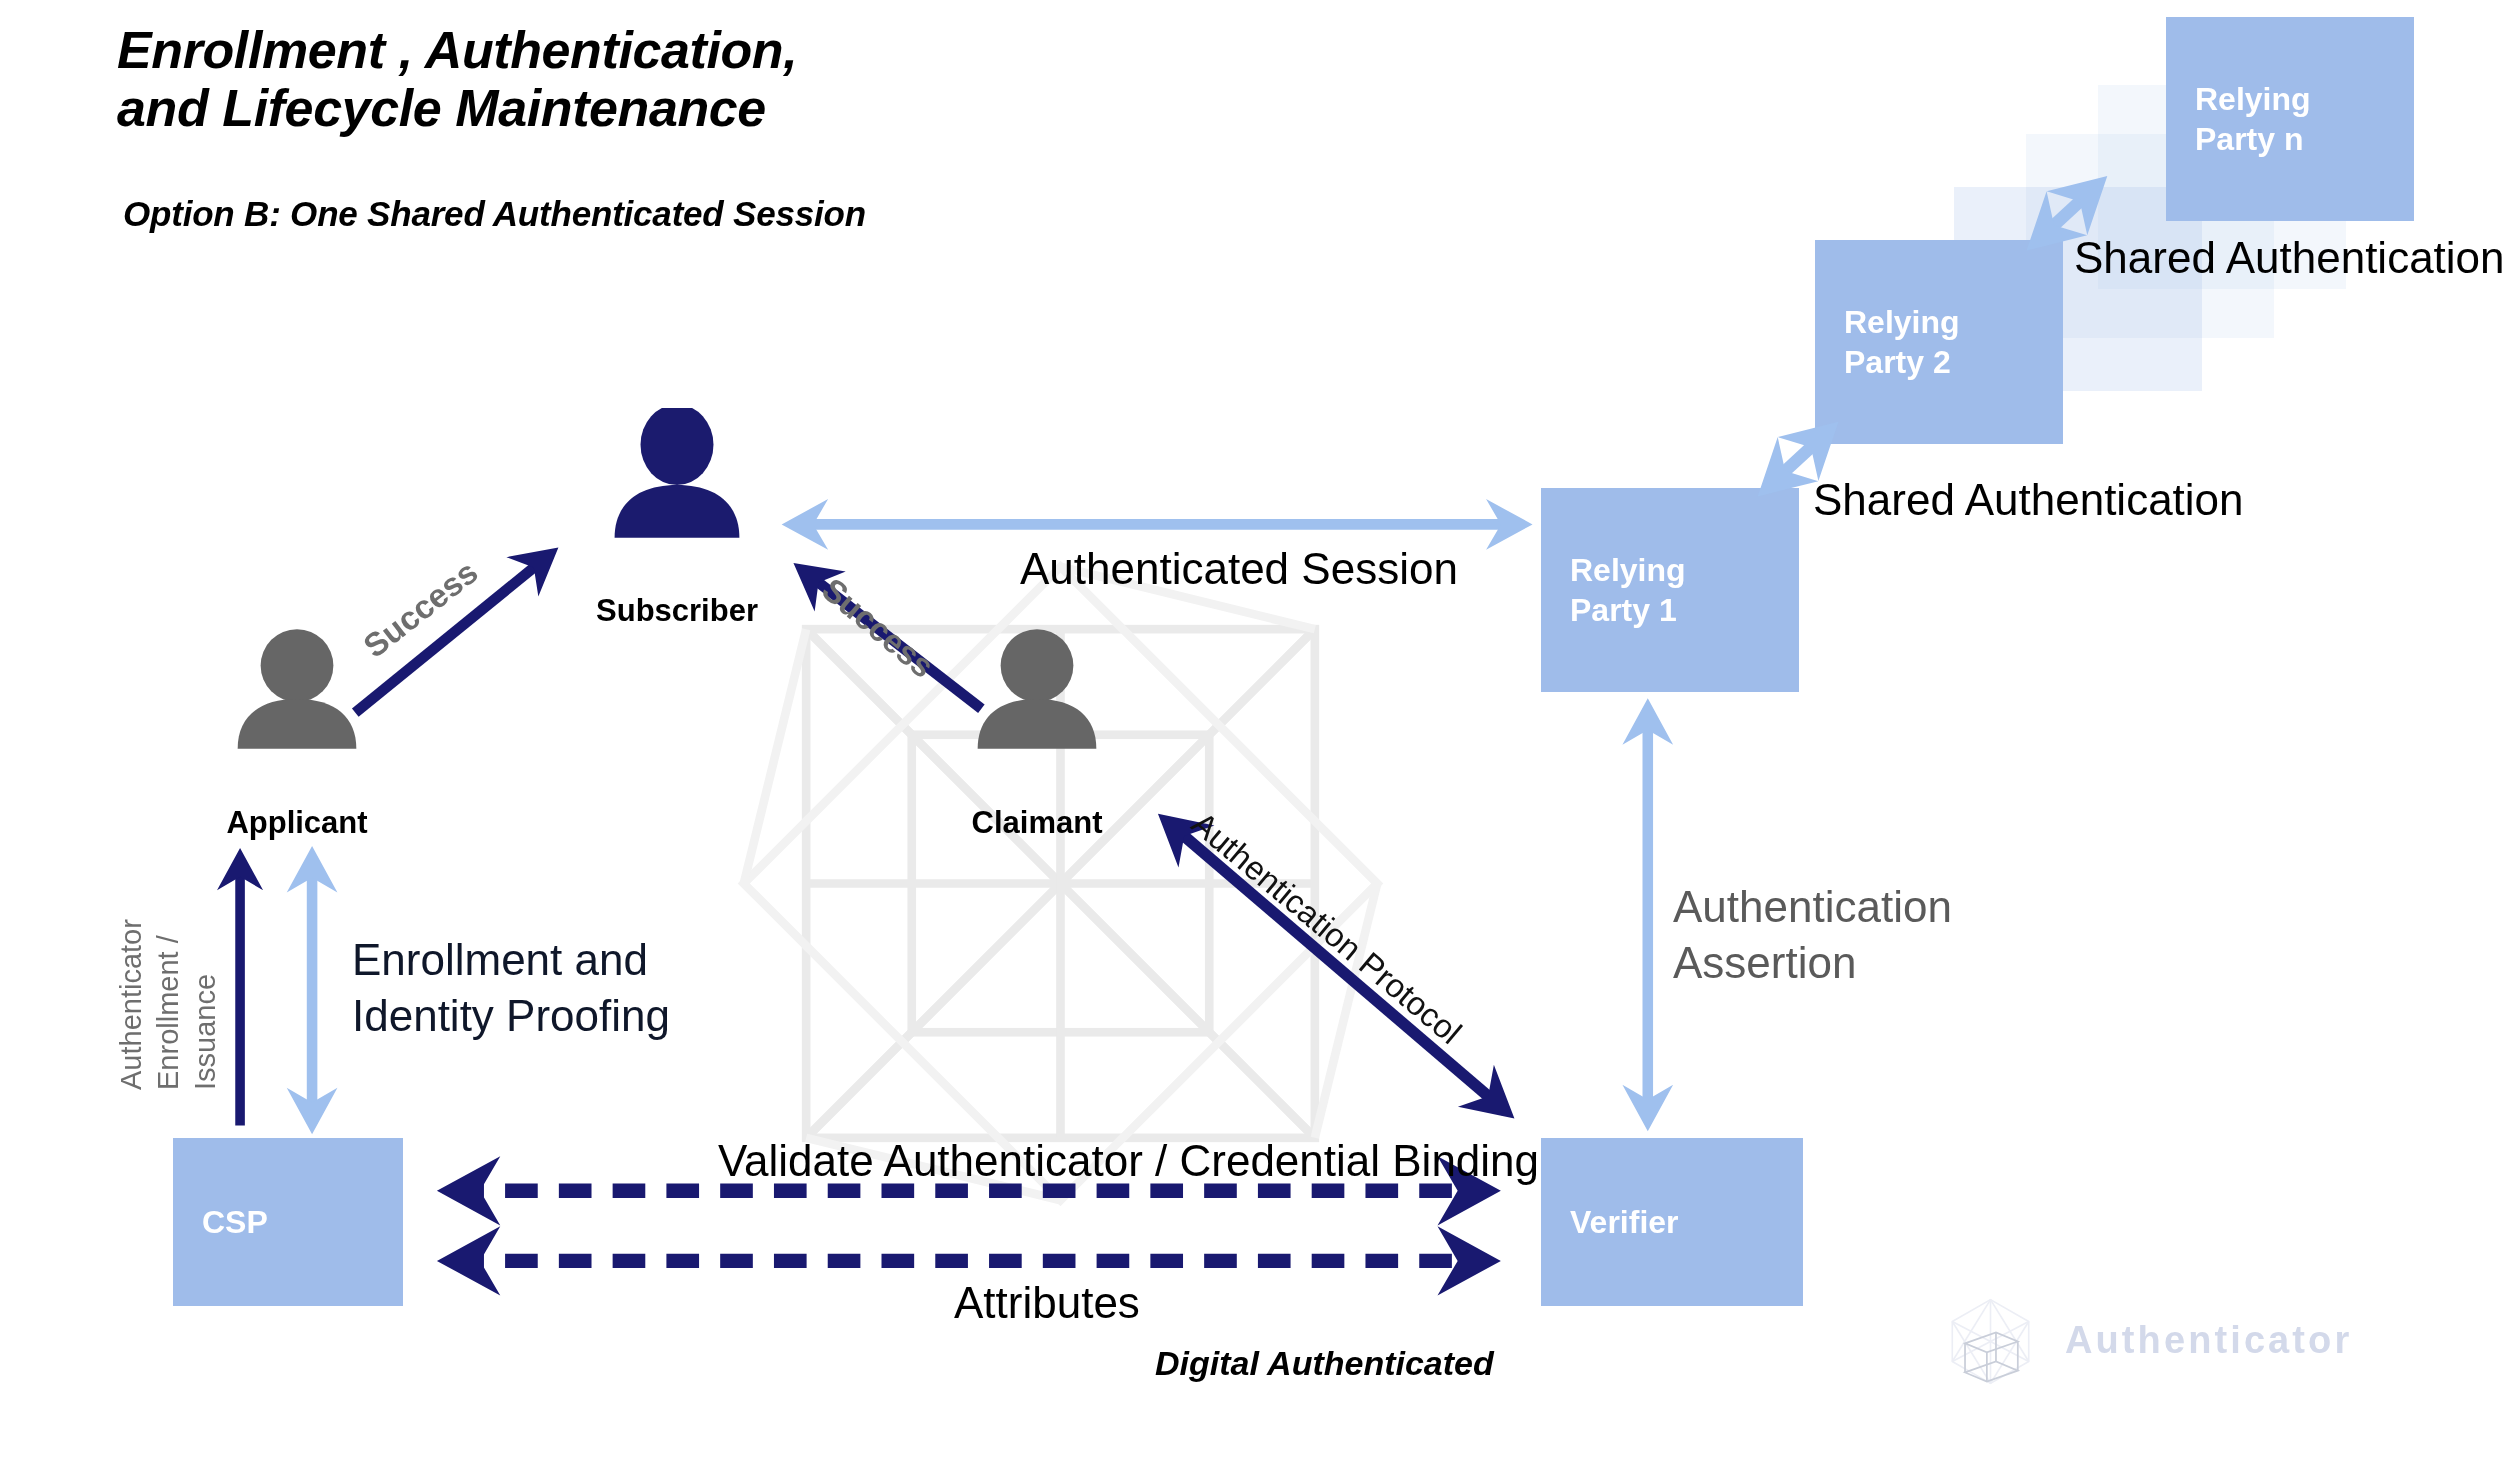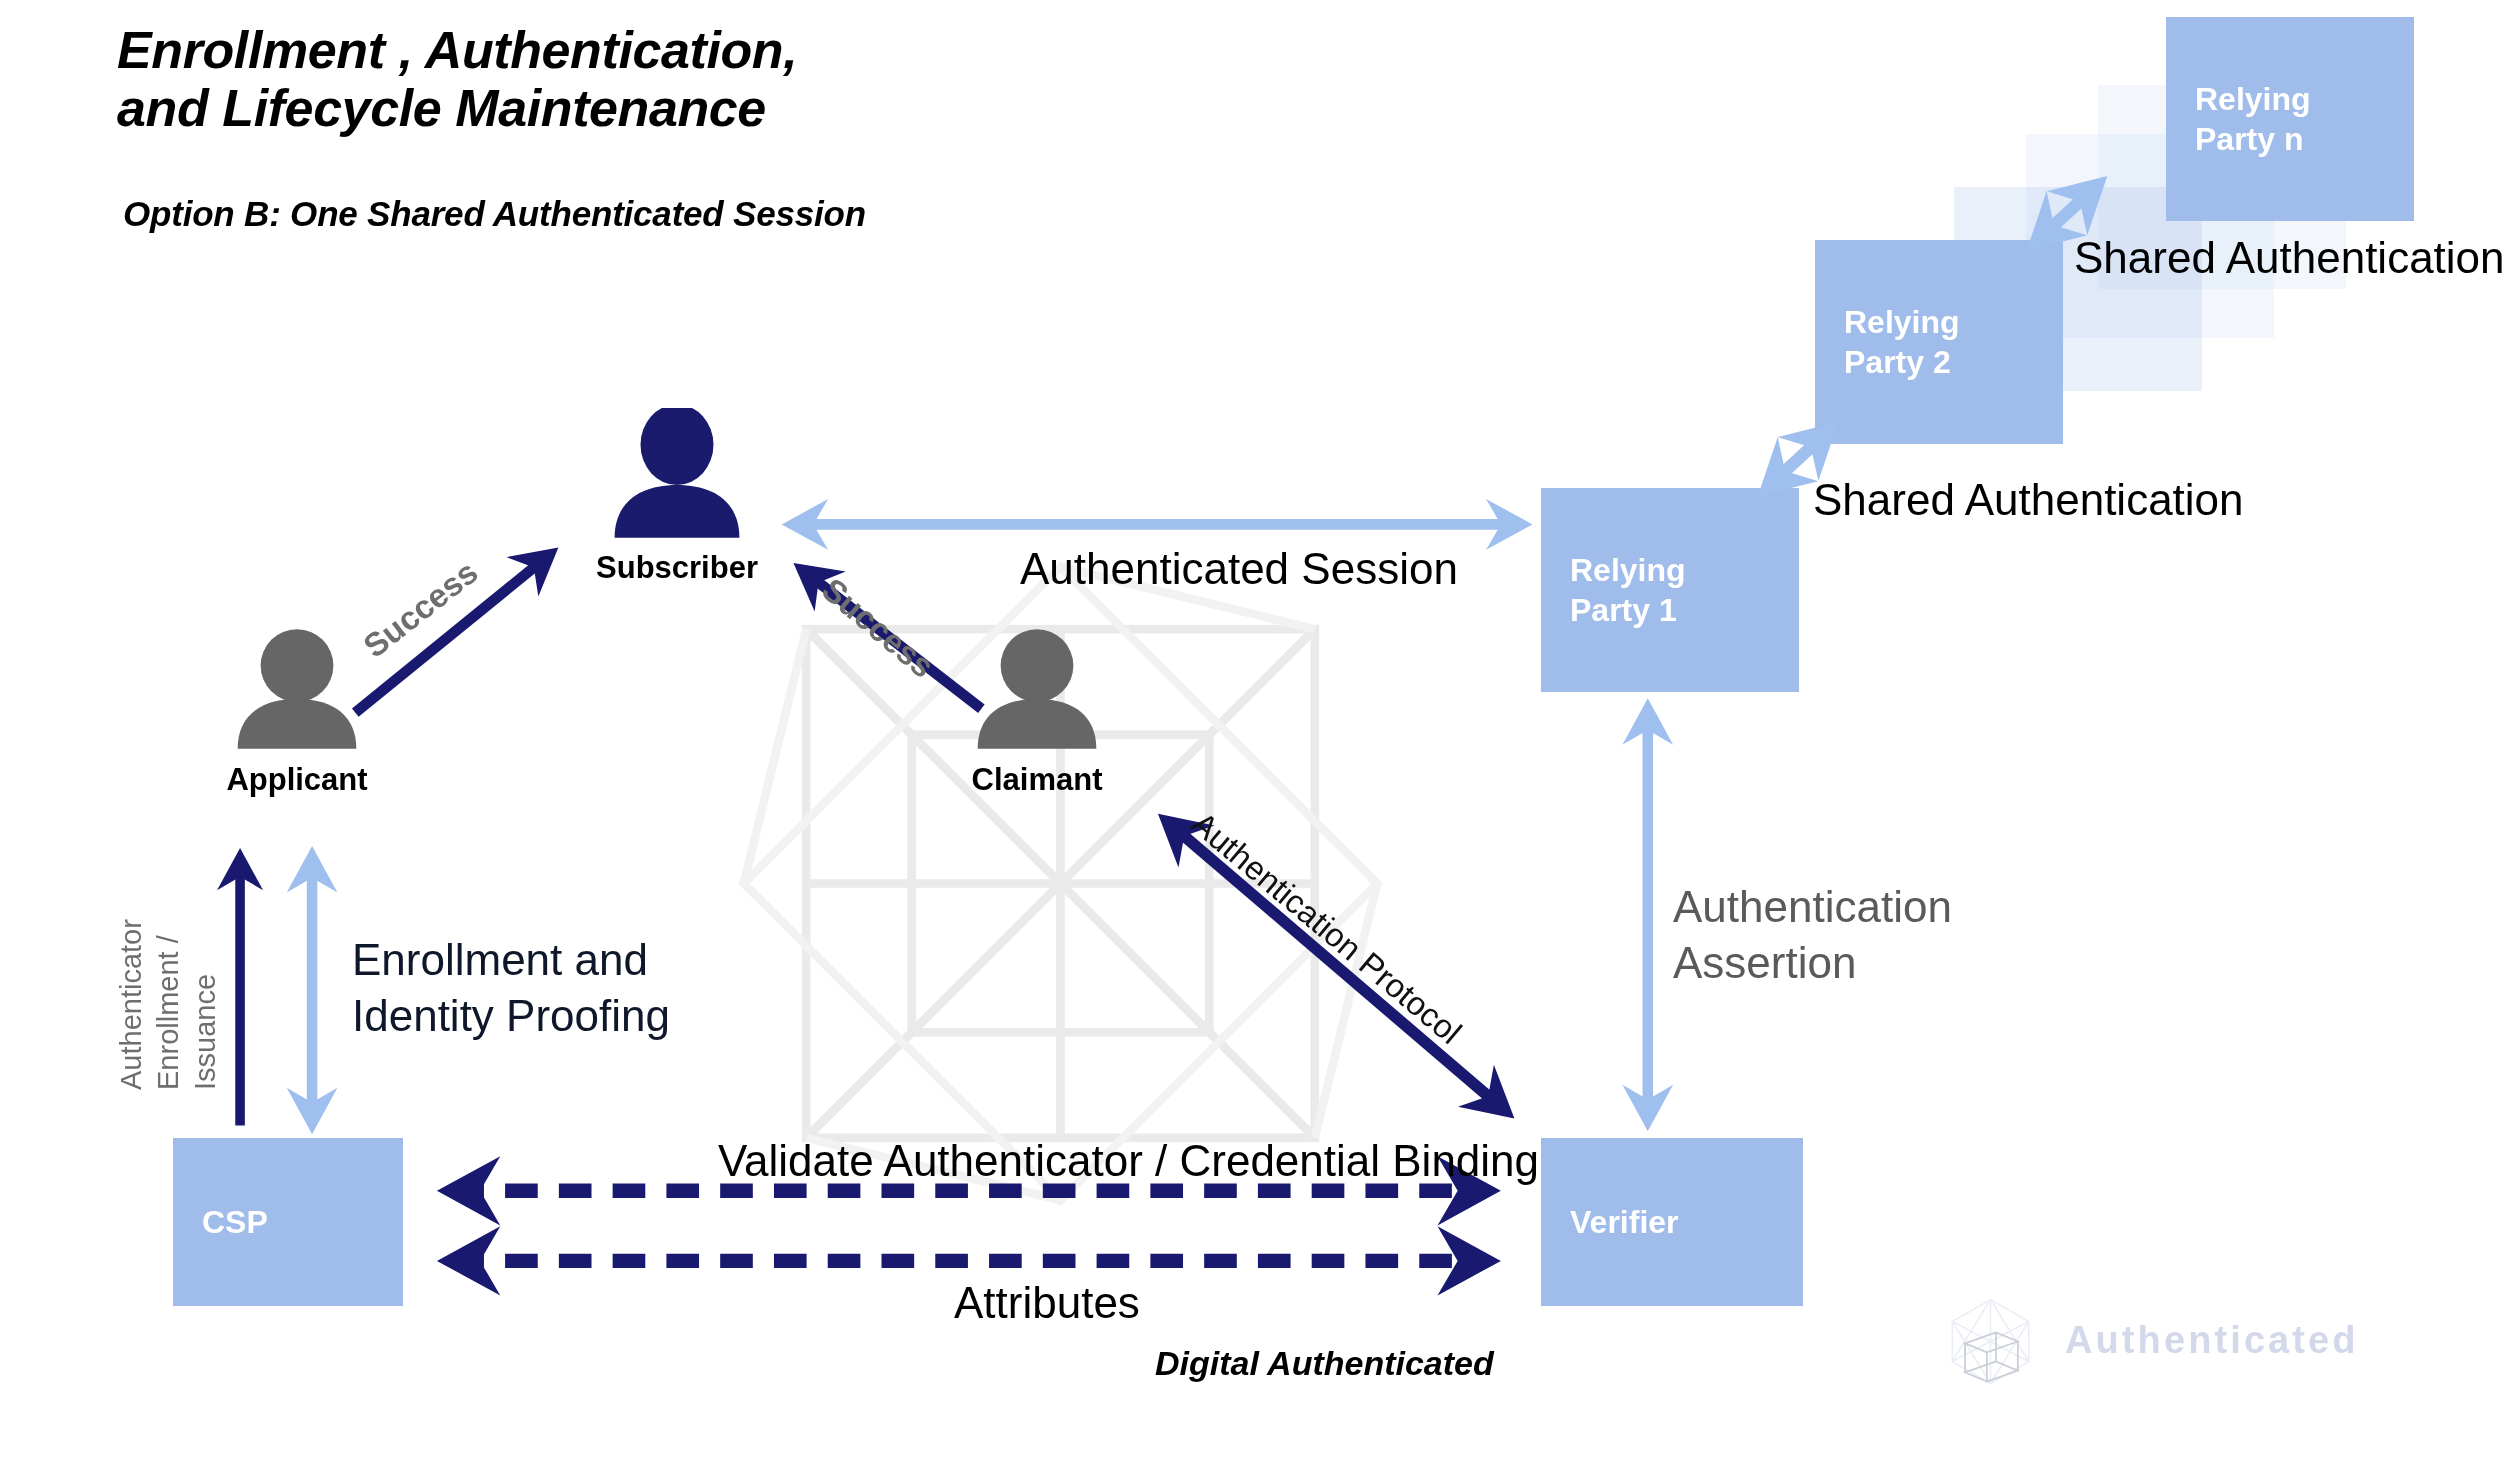--- a/index.html
+++ b/index.html
@@ -116,20 +116,21 @@
   
   .person { position: absolute; }
   .person .p-name {
     position: absolute;
     left: 50%;
     transform: translateX(-50%);
     white-space: nowrap;
     font-size: 31px;
     font-weight: bold;
     color: #000000;
+    margin-top: 43px;
   }
 
   #subscriber { left: 605px; top: 408px; width: 144px; height: 130px; }
   #subscriber .p-name { top: 142px; }
   #applicant  { left: 230px; top: 629px; width: 134px; height: 120px; }
   #applicant .p-name { top: 133px; }
   #claimant   { left: 970px; top: 629px; width: 134px; height: 120px; }
   #claimant .p-name { top: 133px; }
 
   
@@ -328,16 +329,16 @@
     <g fill="none" stroke="#c9ced9" stroke-width="1.9">
       <polygon points="22,52 56,40 80,50 46,62"></polygon>
       <line x1="22" y1="52" x2="22" y2="84"></line>
       <line x1="56" y1="40" x2="56" y2="72"></line>
       <line x1="80" y1="50" x2="80" y2="82"></line>
       <line x1="46" y1="62" x2="46" y2="94"></line>
       <polygon points="22,84 56,72 80,82 46,94"></polygon>
     </g>
   </svg>
 
-  <div class="brand-wordmark">Authenticated</div>
+  <div class="brand-wordmark">Authenticator</div>
 
 </div>
 
 
 </body></html>

